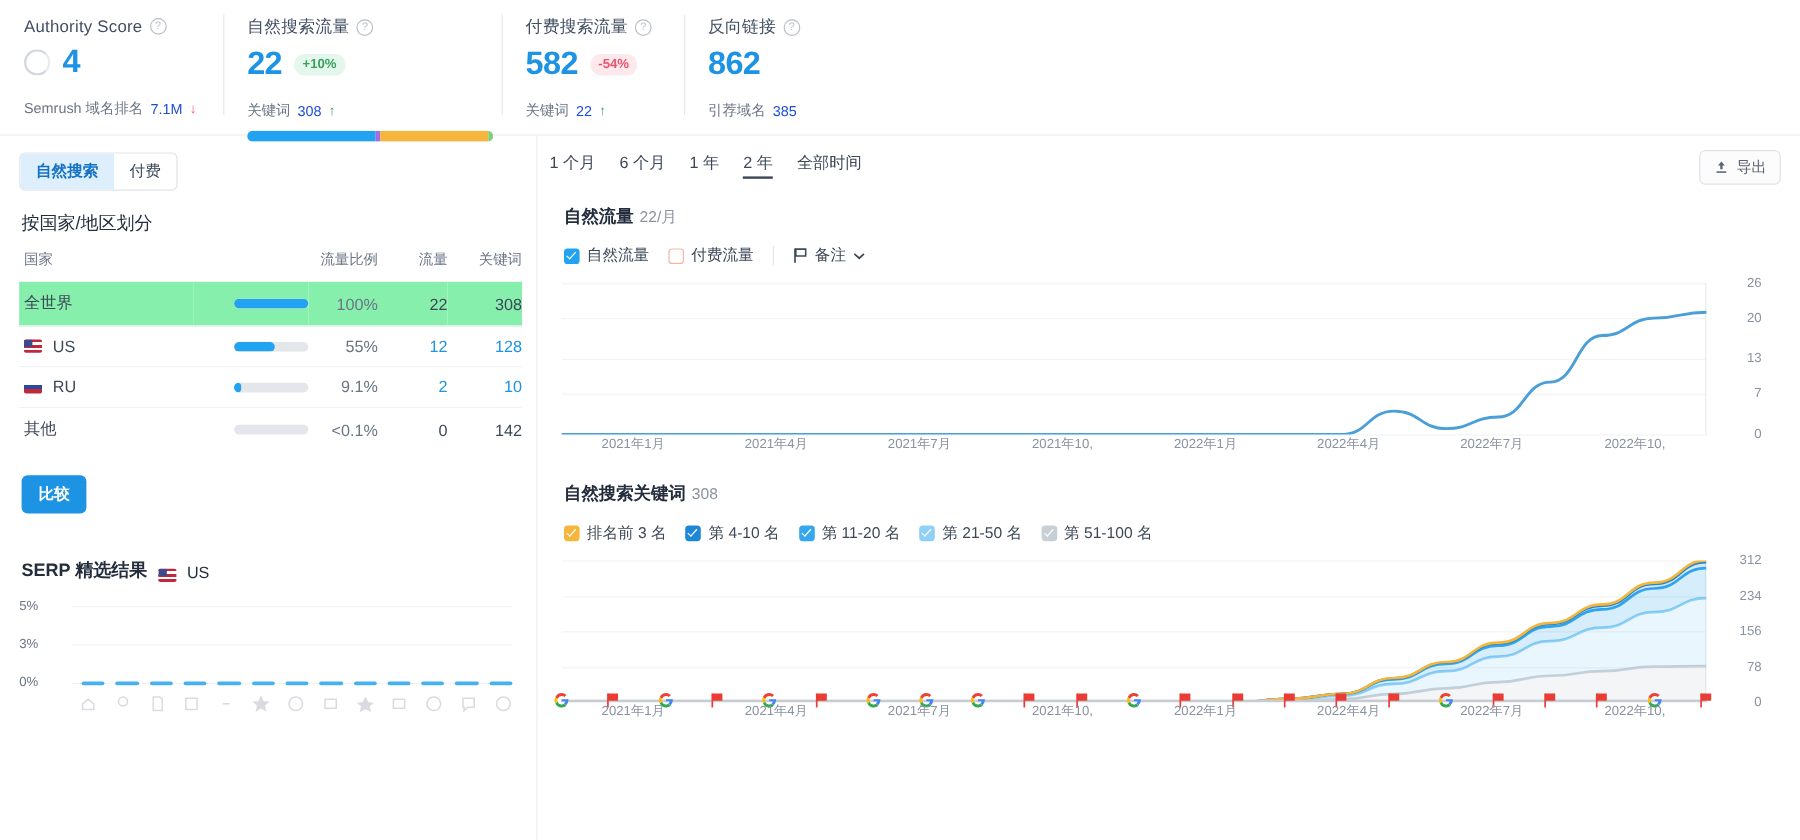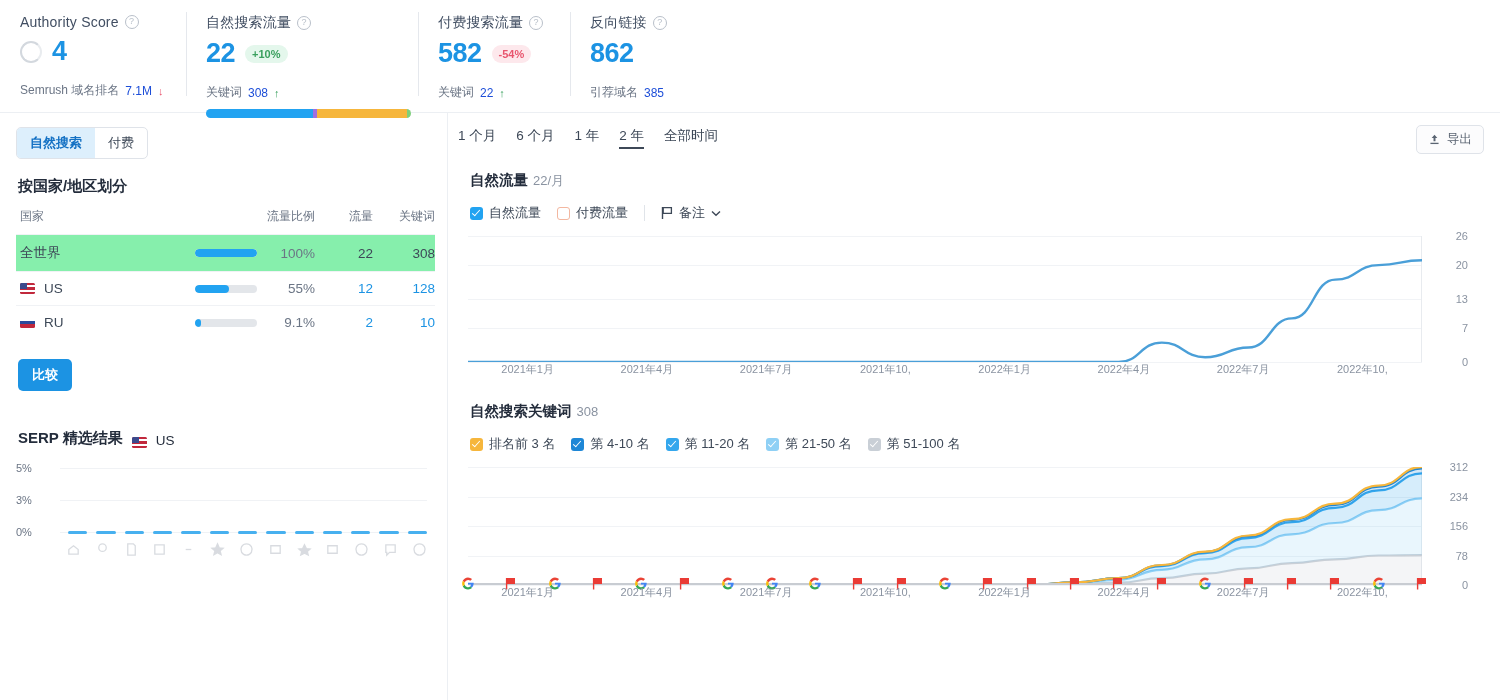--- a/index.html
+++ b/index.html
@@ -35,21 +35,21 @@
 
   
   .main { display:flex; height:588px; border-top:1px solid #eceff3; }
   .left { width:448px; border-right:1px solid #eceff3; padding:14px 12px 0 16px; }
   .right { flex:1; padding:14px 16px 0 10px; position:relative; }
 
   
   .seg { display:inline-flex; border:1px solid #dfe3e9; border-radius:5px; overflow:hidden; background:#fff; }
   .seg div { padding:6px 13px; font-size:13px; color:#3d4857; cursor:pointer; }
   .seg div.on { background:#ddeffc; color:#1471c4; font-weight:600; }
-  .sec-h { font-size:15px; font-weight:700; margin:18px 0 12px 2px; color:#242d3c; }
+  .sec-h { font-size:15px; font-weight:400; margin:18px 0 12px 2px; color:#242d3c; }
 
   table { width:100%; border-collapse:collapse; }
   thead th { font-size:12px; font-weight:400; color:#6b7585; padding:0 0 9px 0; text-align:right; }
   thead th.l { text-align:left; padding-left:4px;margin-top:32px; }
   tbody tr { border-top:1px solid #f0f2f5; }
   tbody tr.hl { background:#86efac; }
   tbody td { padding:9px 0; font-size:13.5px; text-align:right; color:#3d4857; }
   tbody td.l { text-align:left; padding-left:4px; }
   .ctry { display:flex; align-items:center; gap:9px; }
   .flag { width:15px; height:11px; border-radius:1.5px; flex:0 0 auto; background:#ccc; overflow:hidden; }
@@ -238,20 +238,35 @@
               </div>
             </td>
             <td class="bar-cell">
               <div class="bar">
                 <i style="width: 9.1%;"></i>
               </div>
             </td>
             <td class="pct">9.1%</td>
             <td class="num lnk" style="width: 58px;">2</td>
             <td class="num lnk" style="width: 62px;">10</td>
+          </tr>
+          <tr>
+            <td class="l">
+              <div class="ctry">
+                <span>其他</span>
+              </div>
+            </td>
+            <td class="bar-cell">
+              <div class="bar">
+                <i style="width: 0%; background: transparent;"></i>
+              </div>
+            </td>
+            <td class="pct">&lt;0.1%</td>
+            <td class="num plain" style="width: 58px;">0</td>
+            <td class="num plain" style="width: 62px;">142</td>
           </tr>
         </tbody>
     </table>
 
     <button class="cmpbtn">比较</button>
 
     <div class="serp-h">
       <span>SERP 精选结果</span>
       <span class="flag" style="background:linear-gradient(#c1283c 0 20%,#fff 20% 40%,#c1283c 40% 60%,#fff 60% 80%,#c1283c 80% 100%);position:relative;">
         <span style="position:absolute;left:0;top:0;width:7px;height:6px;background:#3b4a8c;"></span>

